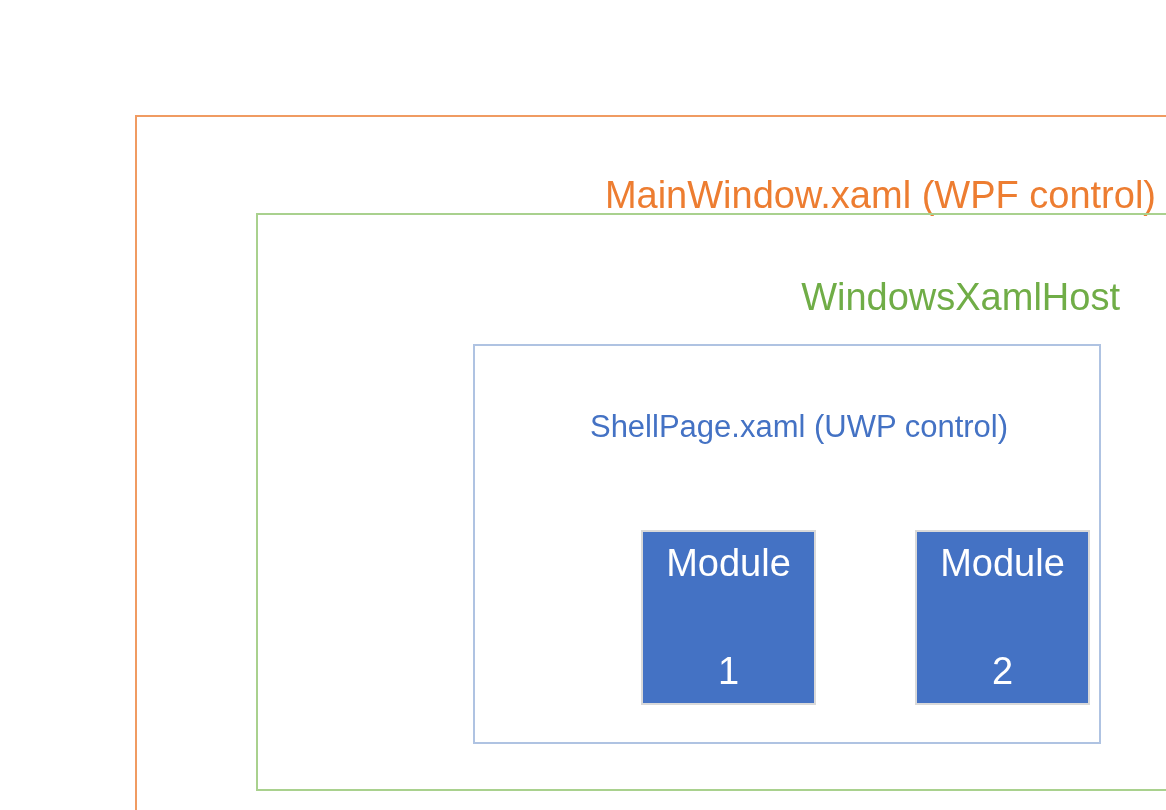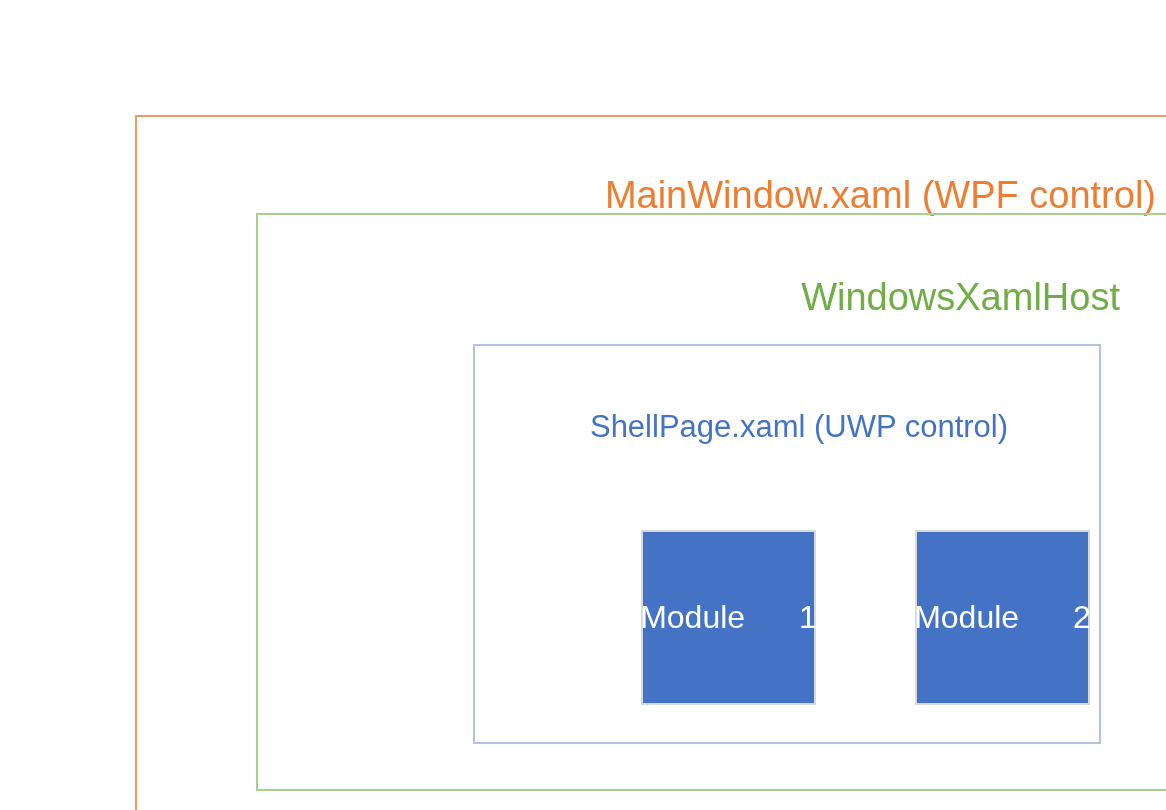--- a/index.html
+++ b/index.html
@@ -73,24 +73,24 @@
     left: 127px; top: 145px;
     display: flex;
     gap: 75px;
   }
   .module-box {
     width: 175px; height: 175px;
     background: var(--module-fill);
     border: 2px solid var(--module-border);
     color: var(--module-text);
     display: flex;
-    flex-direction: row;
+    flex-direction: column;
     align-items: center;
     justify-content: center;
-    font-size: 32px;
+    font-size: 38px;
     line-height: 1.42;
     text-align: center;
   }
 </style>
 </head>
 <body>
 
 <div class="canvas">
 
   <div class="box outer-box">

